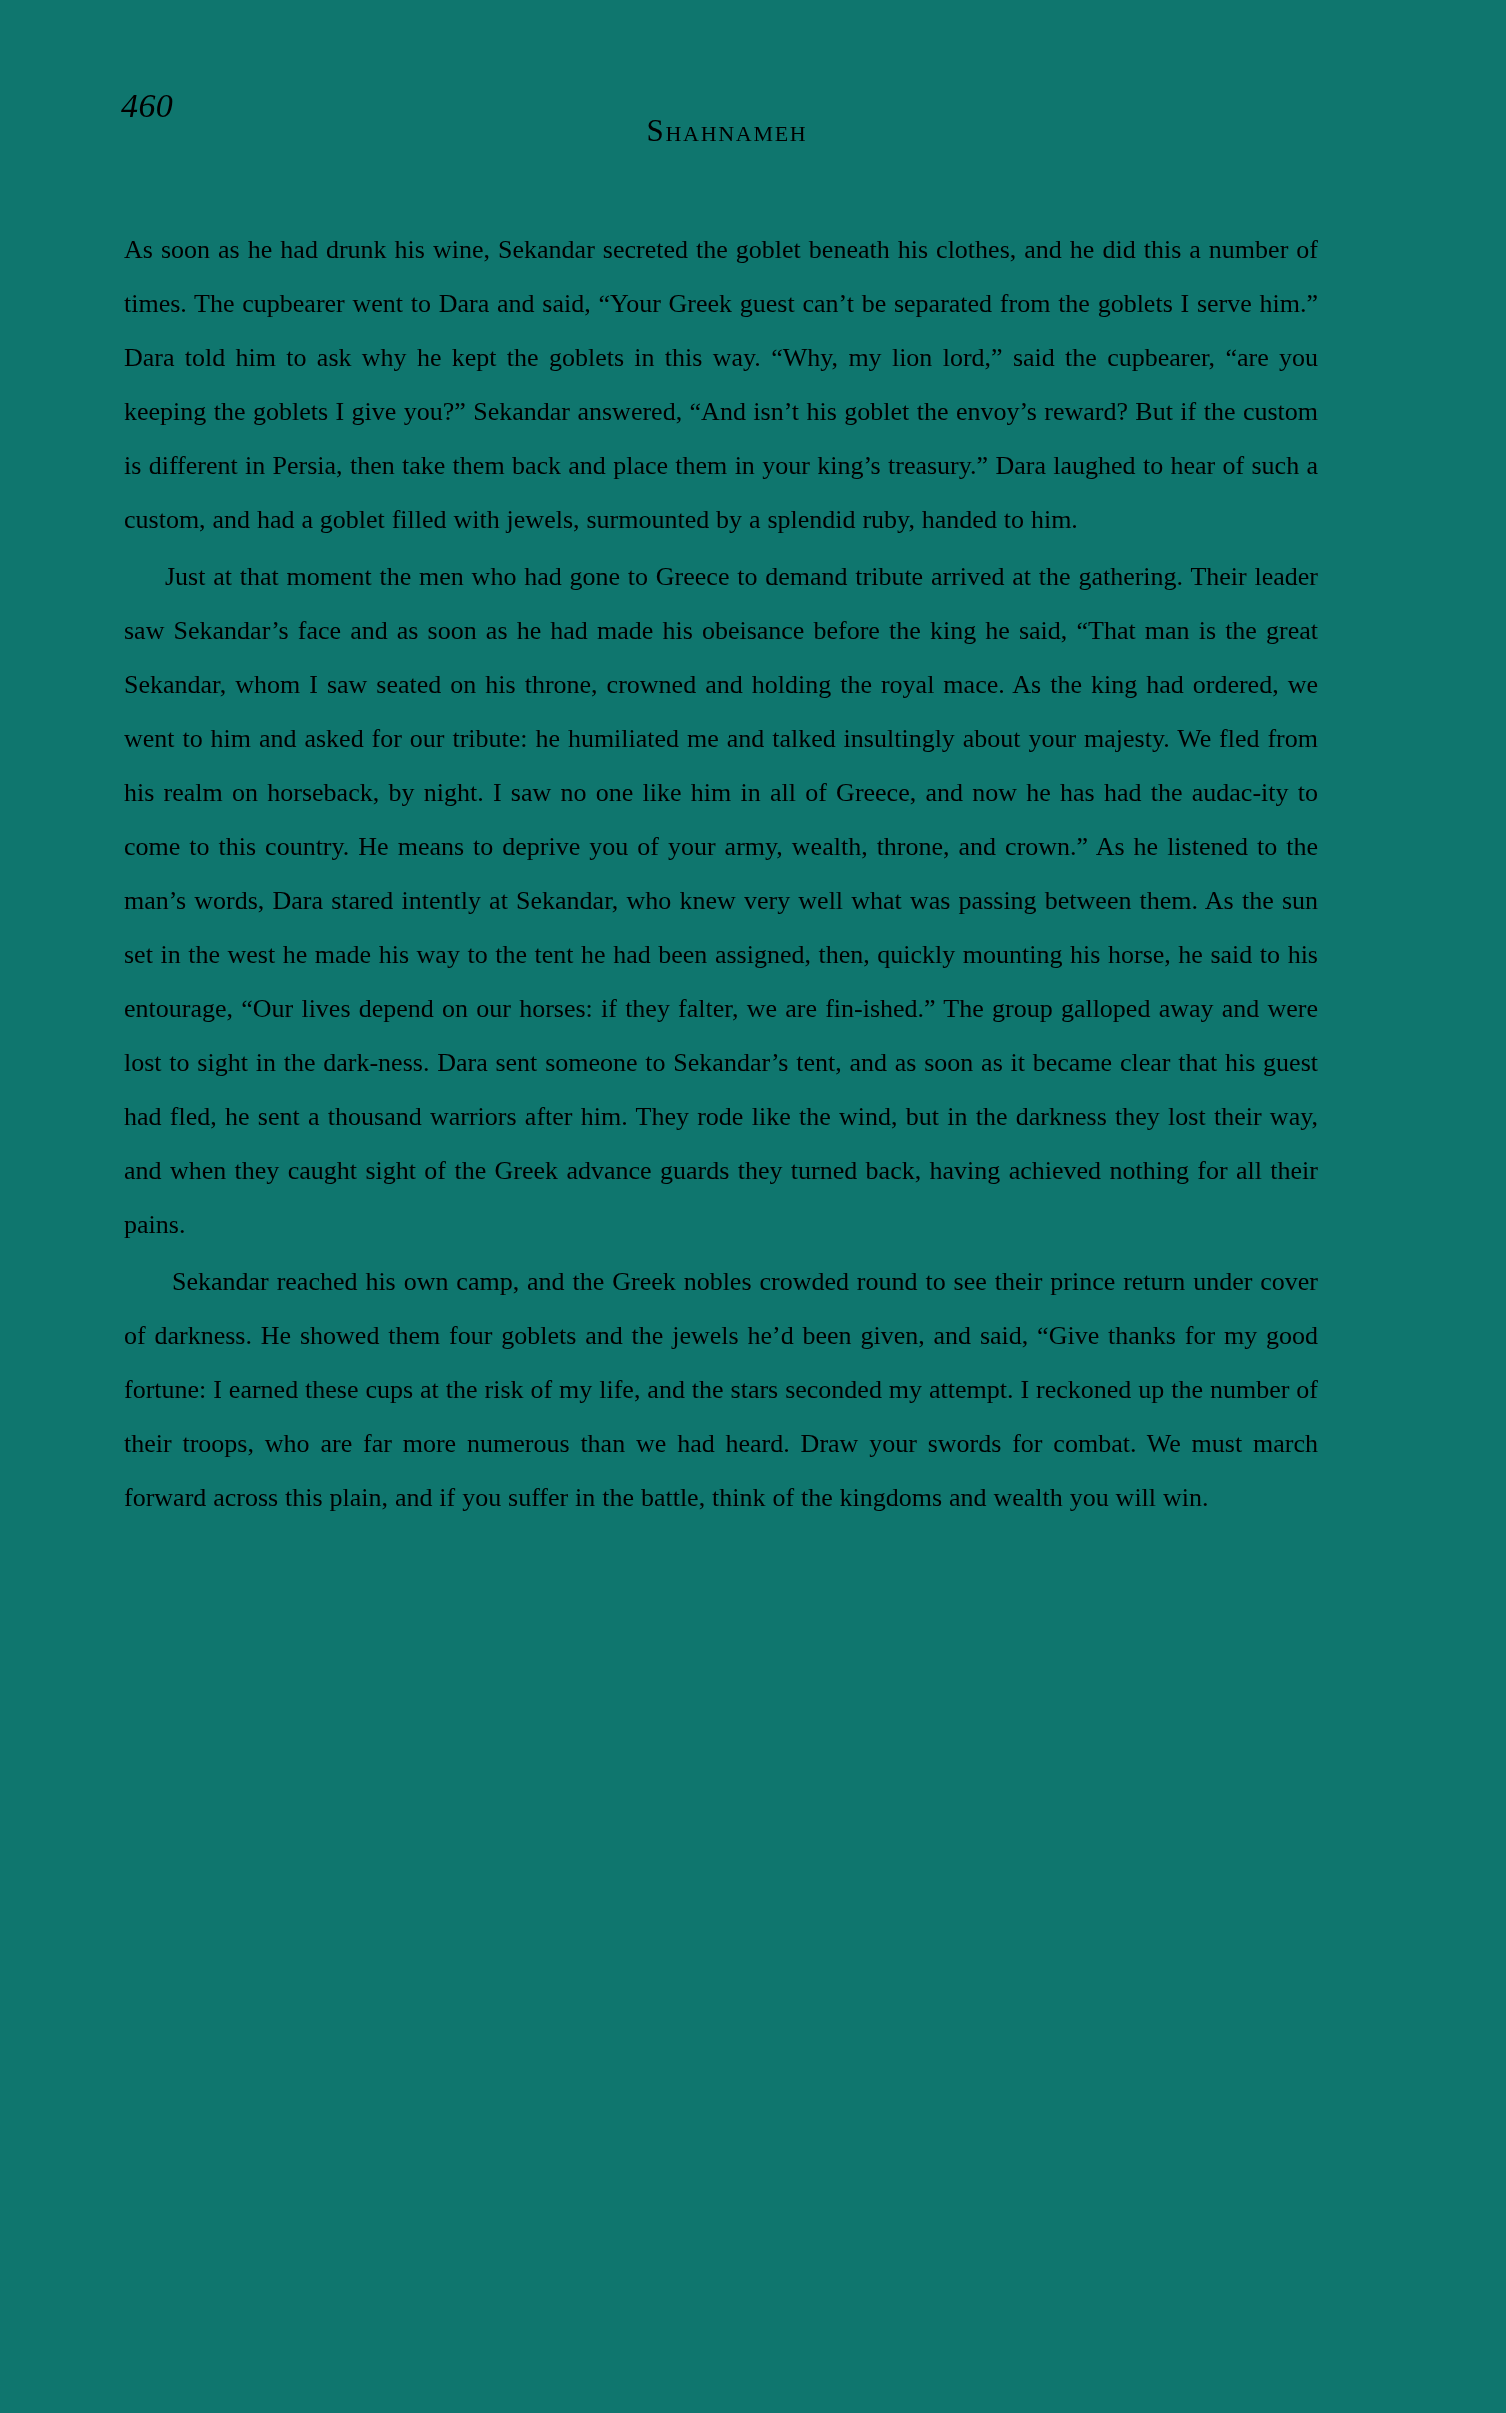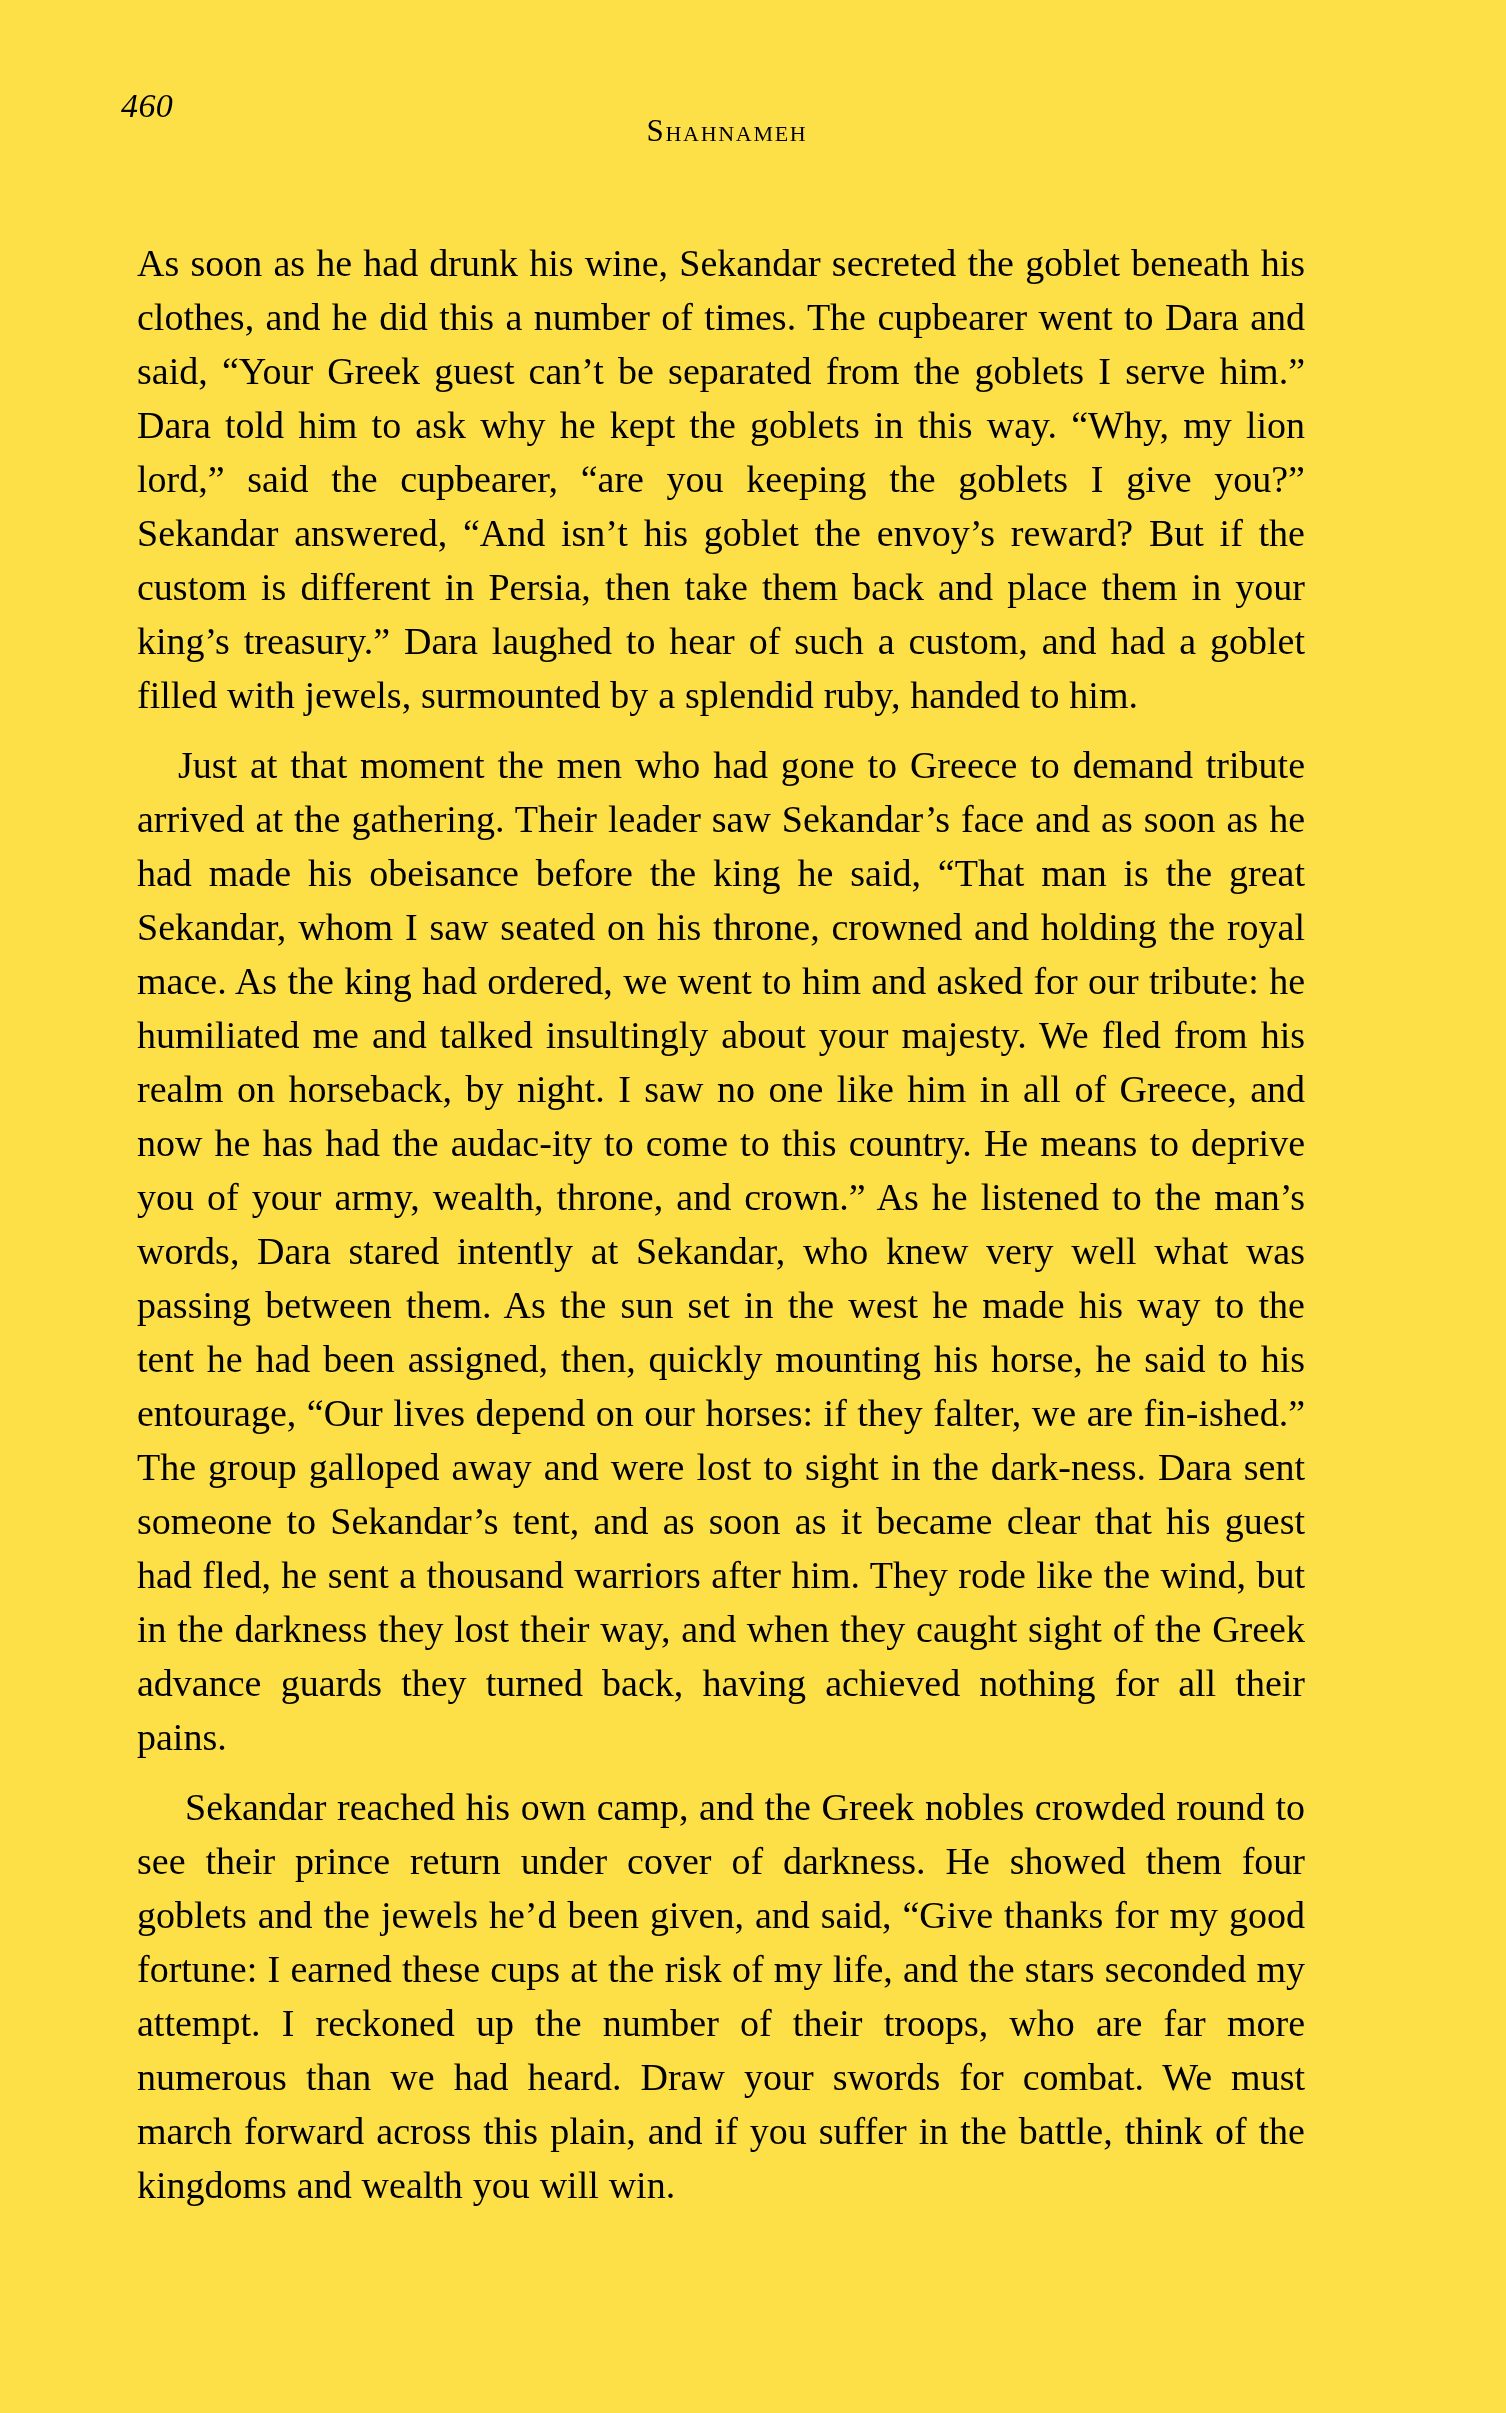--- a/index.html
+++ b/index.html
@@ -4,21 +4,21 @@
 <style>
   html, body {
     margin: 0;
     padding: 0;
     background: #ffffff;
   }
   .page {
     position: relative;
     width: 1506px;
     height: 2413px;
-    background: #fde047;
+    background: #0f766e;
     box-sizing: border-box;
     overflow: hidden;
     font-family: "Liberation Serif", "DejaVu Serif", serif;
     color: #000000;
   }
 
   
   .running-head {
     position: absolute;
     top: 84px;
@@ -50,22 +50,22 @@
   }
 
   
   .textblock {
     position: absolute;
     top: 220px;
     left: 121px;
     width: 1200px;
   }
   p.para {
-    margin: 16px;
-    font-size: 38px;
+    margin: 3px;
+    font-size: 26px;
     line-height: 54px;
     text-align: justify;
     text-align-last: left;
     text-justify: inter-word;
     hyphens: none;
     word-spacing: 0.4px;
   }
   p.para.indent {
     text-indent: 41px;
   }

